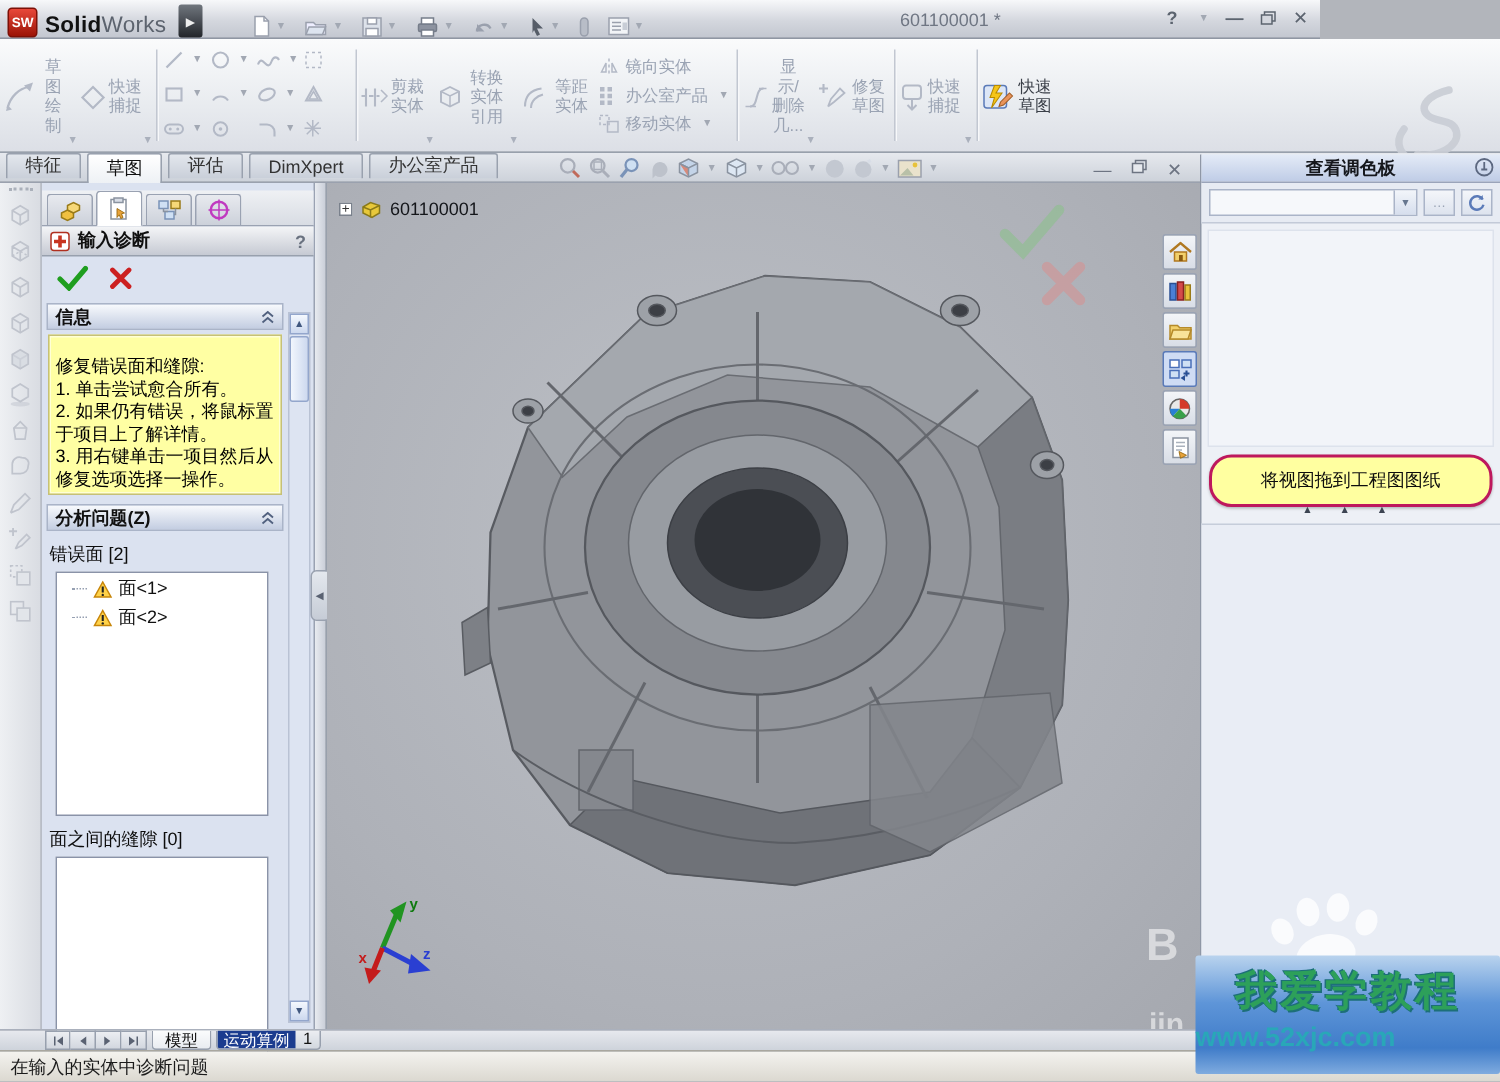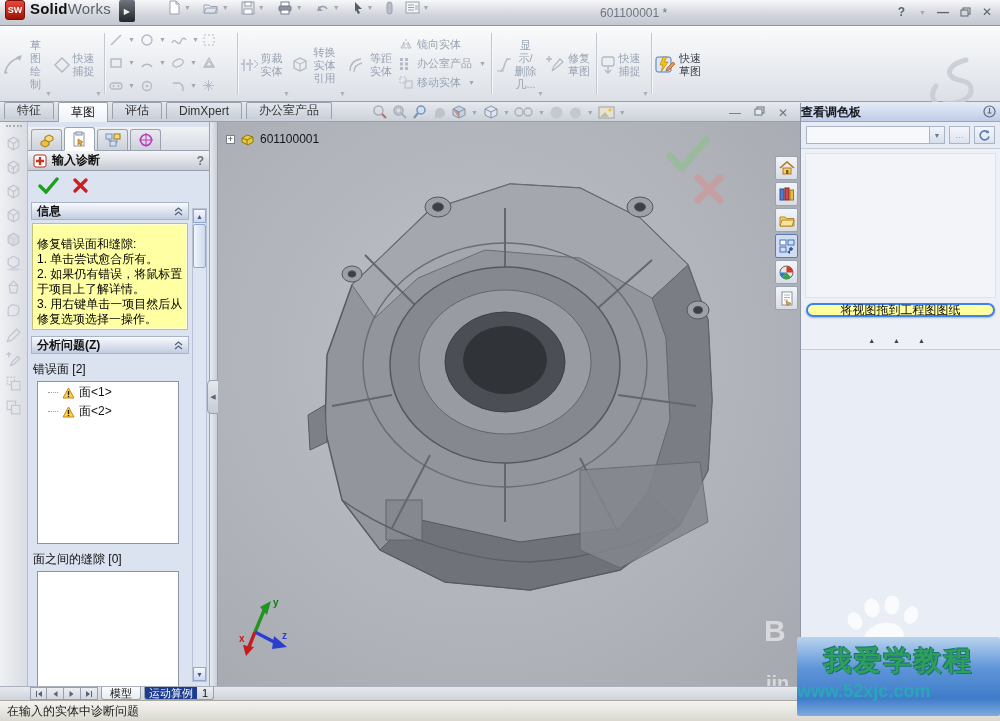--- a/index.html
+++ b/index.html
@@ -1,22 +1,22 @@
 <!DOCTYPE html>
 <html><head>
 <meta charset="utf-8">
 <style>
 *{box-sizing:border-box;margin:0;padding:0}
 body{width:1000px;height:721px;position:relative;overflow:hidden;
  font-family:"Liberation Sans","DejaVu Sans",sans-serif;font-size:12px;background:#b2b5bb;color:#1c1c1c}
 .abs{position:absolute}
 svg{display:block}
 
-#titlebar{left:0;top:0;width:1000px;height:26px;background:linear-gradient(#f7f8fa,#d4d7de 55%,#c3c7d0);
- border-bottom:1px solid #8f96a3;display:flex;align-items:flex-start}
+#titlebar{left:0;top:0;width:880px;height:26px;background:linear-gradient(#f7f8fa,#d4d7de 55%,#c3c7d0);
+ border-bottom:1px solid #8f96a3;display:flex;align-items:flex-end}
 .swlogo{width:20px;height:20px;margin-left:5px;background:linear-gradient(#e8483a,#9c1407);border:1px solid #7c1007;
  border-radius:3px;color:#fff;font-weight:bold;font-size:9px;display:flex;align-items:center;justify-content:center}
 .appname{margin-left:5px;font-size:15px;letter-spacing:.2px}
 .appname .b{font-weight:bold;color:#111}.appname .l{color:#5c636e}
 .flyout{width:16px;height:22px;margin-left:8px;background:linear-gradient(#70767e,#22252a);border-radius:2px;
  color:#eee;font-size:8px;display:flex;align-items:center;justify-content:center}
 .qat{display:flex;align-items:center;margin-left:26px;color:#8d93a0}
 .qitem{display:flex;align-items:center;padding:0 6px}
 .dd{font-size:7px;color:#a2a8b3;margin-left:3px}
 #doctitle{left:600px;top:6px;color:#6f7683}
@@ -88,30 +88,30 @@
 #confirm{position:absolute;right:64px;top:12px}
 #tpbtns{position:absolute;right:2px;top:34px;display:flex;flex-direction:column;gap:2px}
 .tpbtn{width:23px;height:24px;border:1px solid #9aa3b4;border-radius:2px;background:linear-gradient(#f3f5f8,#d8dde6);
  display:flex;align-items:center;justify-content:center}
 .tpbtn.active{background:#cfdcf4;border-color:#5a7ab8}
 #triad{position:absolute;left:20px;top:472px}
 .faint{position:absolute;color:rgba(255,255,255,.55);font-weight:bold}
 
 #tp{left:800px;top:103px;width:200px;height:597px;background:#edf0f6;border-left:1px solid #8f97a6}
 #tph{height:19px;background:linear-gradient(#e4ebf7,#bfcce6);border-bottom:1px solid #9aa4ba;display:flex;align-items:center;
- font-weight:bold;color:#15171c;position:relative}
+ justify-content:center;font-weight:bold;color:#15171c;position:relative}
 #tph .pin{position:absolute;right:4px;top:2px;color:#5c6880}
 #tpcombo{height:27px;background:#e7ebf3;border-bottom:1px solid #c3cad8;display:flex;align-items:center;gap:4px;padding:0 5px}
 .combo{flex:1;height:18px;background:#f6f8fb;border:1px solid #aab4c8;display:flex;align-items:center;justify-content:flex-end}
 .cdd{width:15px;height:16px;background:linear-gradient(#f2f5fa,#d6deed);border-left:1px solid #aab4c8;color:#67778f;
  font-size:7px;display:flex;align-items:center;justify-content:center}
 .tpsmall{width:21px;height:18px;border:1px solid #aab4c8;background:linear-gradient(#f4f6fa,#dde3ee);color:#9aa4b5;
  font-size:9px;display:flex;align-items:center;justify-content:center}
 #tpa{position:absolute;left:4px;right:4px;top:50px;height:145px;background:#f2f4f9;border:1px solid #dde2ec}
-#tphint{position:absolute;left:5px;right:5px;top:200px;height:14px;background:#ffffa0;border:2px solid #3b82f6;
+#tphint{position:absolute;left:5px;right:5px;top:200px;height:35px;background:#ffffa0;border:2px solid #be185d;
  border-radius:15px;display:flex;align-items:center;justify-content:center;color:#0d0d0d;box-shadow:0 1px 2px rgba(0,0,0,.25)}
 #tpdots{position:absolute;top:234px;left:0;right:0;text-align:center;color:#3c4452;font-size:7px;letter-spacing:8px}
 #tpb{position:absolute;left:0;right:0;top:246px;bottom:0;background:#e9edf5;border-top:1px solid #c6cdda}
 
 #btabs{left:0;top:686px;width:1000px;height:14px;background:linear-gradient(#e7e9ee,#ced3db);border-top:1px solid #aab0bc;
  display:flex;align-items:stretch;font-size:11px}
 .bnav{display:flex;margin-left:30px}
 .bnb{width:17px;border:1px solid #98a0ae;border-left-width:0;background:linear-gradient(#eceef2,#d2d7df);color:#5a6272;
  display:flex;align-items:center;justify-content:center}
 .bnb:first-child{border-left-width:1px}

